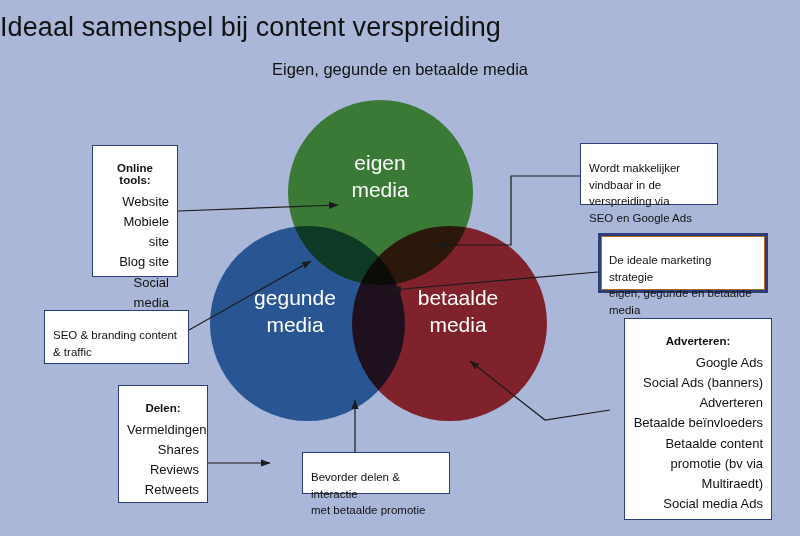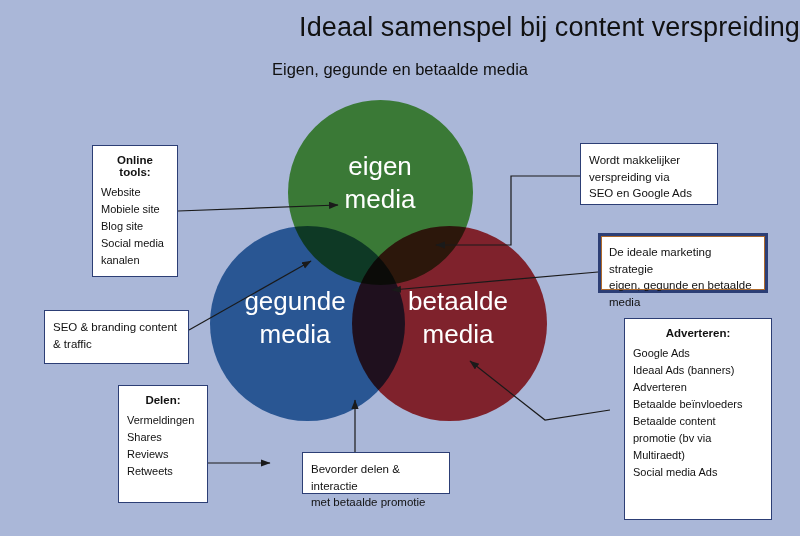--- a/index.html
+++ b/index.html
@@ -20,21 +20,21 @@
     width: 800px;
     height: 536px;
   }
 
   
   .title {
     position: absolute;
     left: 0;
     top: 12px;
     width: 800px;
-    text-align: right;
+    text-align: left;
     font-size: 27px;
     color: #111111;
     letter-spacing: 0.1px;
   }
   .subtitle {
     position: absolute;
     left: 0;
     top: 60px;
     width: 800px;
     text-align: center;
@@ -73,21 +73,21 @@
     left: 147px;
     top: 126px;
     width: 195px;
     height: 195px;
     background: #bf2f34;
   }
   .venn-label {
     position: absolute;
     text-align: center;
     color: #ffffff;
-    font-size: 26px;
+    font-size: 21px;
     line-height: 1.28;
     z-index: 5;
     pointer-events: none;
   }
   .lbl-eigen {
     left: 100px;
     top: 50px;
     width: 150px;
   }
   .lbl-gegunde {
@@ -101,33 +101,33 @@
     width: 160px;
   }
 
   
   .box {
     position: absolute;
     background: #ffffff;
     border: 1px solid #2c3e75;
     box-sizing: border-box;
     z-index: 10;
-    padding: 8px 8px;
+    padding: 16px 8px;
   }
   .box .hdr {
     font-size: 11.5px;
     font-weight: bold;
     color: #111;
     text-align: center;
     margin-bottom: 6px;
   }
   .box .item {
-    font-size: 11px;
+    font-size: 13px;
     color: #111;
-    text-align: left;
+    text-align: right;
     line-height: 1.55;
   }
   .box .para {
     font-size: 11.5px;
     color: #111;
     text-align: left;
     line-height: 1.45;
   }
   .box.thick {
     border: 3px solid #2c3e75;
@@ -224,33 +224,34 @@
   <div class="box" id="box-delen">
     <div class="hdr">Delen:</div>
     <div class="item">Vermeldingen</div>
     <div class="item">Shares</div>
     <div class="item">Reviews</div>
     <div class="item">Retweets</div>
   </div>
 
   <div class="box" id="box-wordt-makkelijker">
     <div class="para">Wordt makkelijker</div>
+    <div class="para">vindbaar in de</div>
     <div class="para">verspreiding via</div>
     <div class="para">SEO en Google Ads</div>
   </div>
 
   <div class="box thick" id="box-ideale-strategie">
     <div class="para">De ideale marketing strategie</div>
     <div class="para">eigen, gegunde en betaalde media</div>
   </div>
 
   <div class="box" id="box-adverteren">
     <div class="hdr">Adverteren:</div>
     <div class="item">Google Ads</div>
-    <div class="item">Ideaal Ads (banners)</div>
+    <div class="item">Social Ads (banners)</div>
     <div class="item">Adverteren</div>
     <div class="item">Betaalde beïnvloeders</div>
     <div class="item">Betaalde content</div>
     <div class="item">promotie (bv  via</div>
     <div class="item">Multiraedt)</div>
     <div class="item">Social media Ads</div>
   </div>
 
 </div>
 

